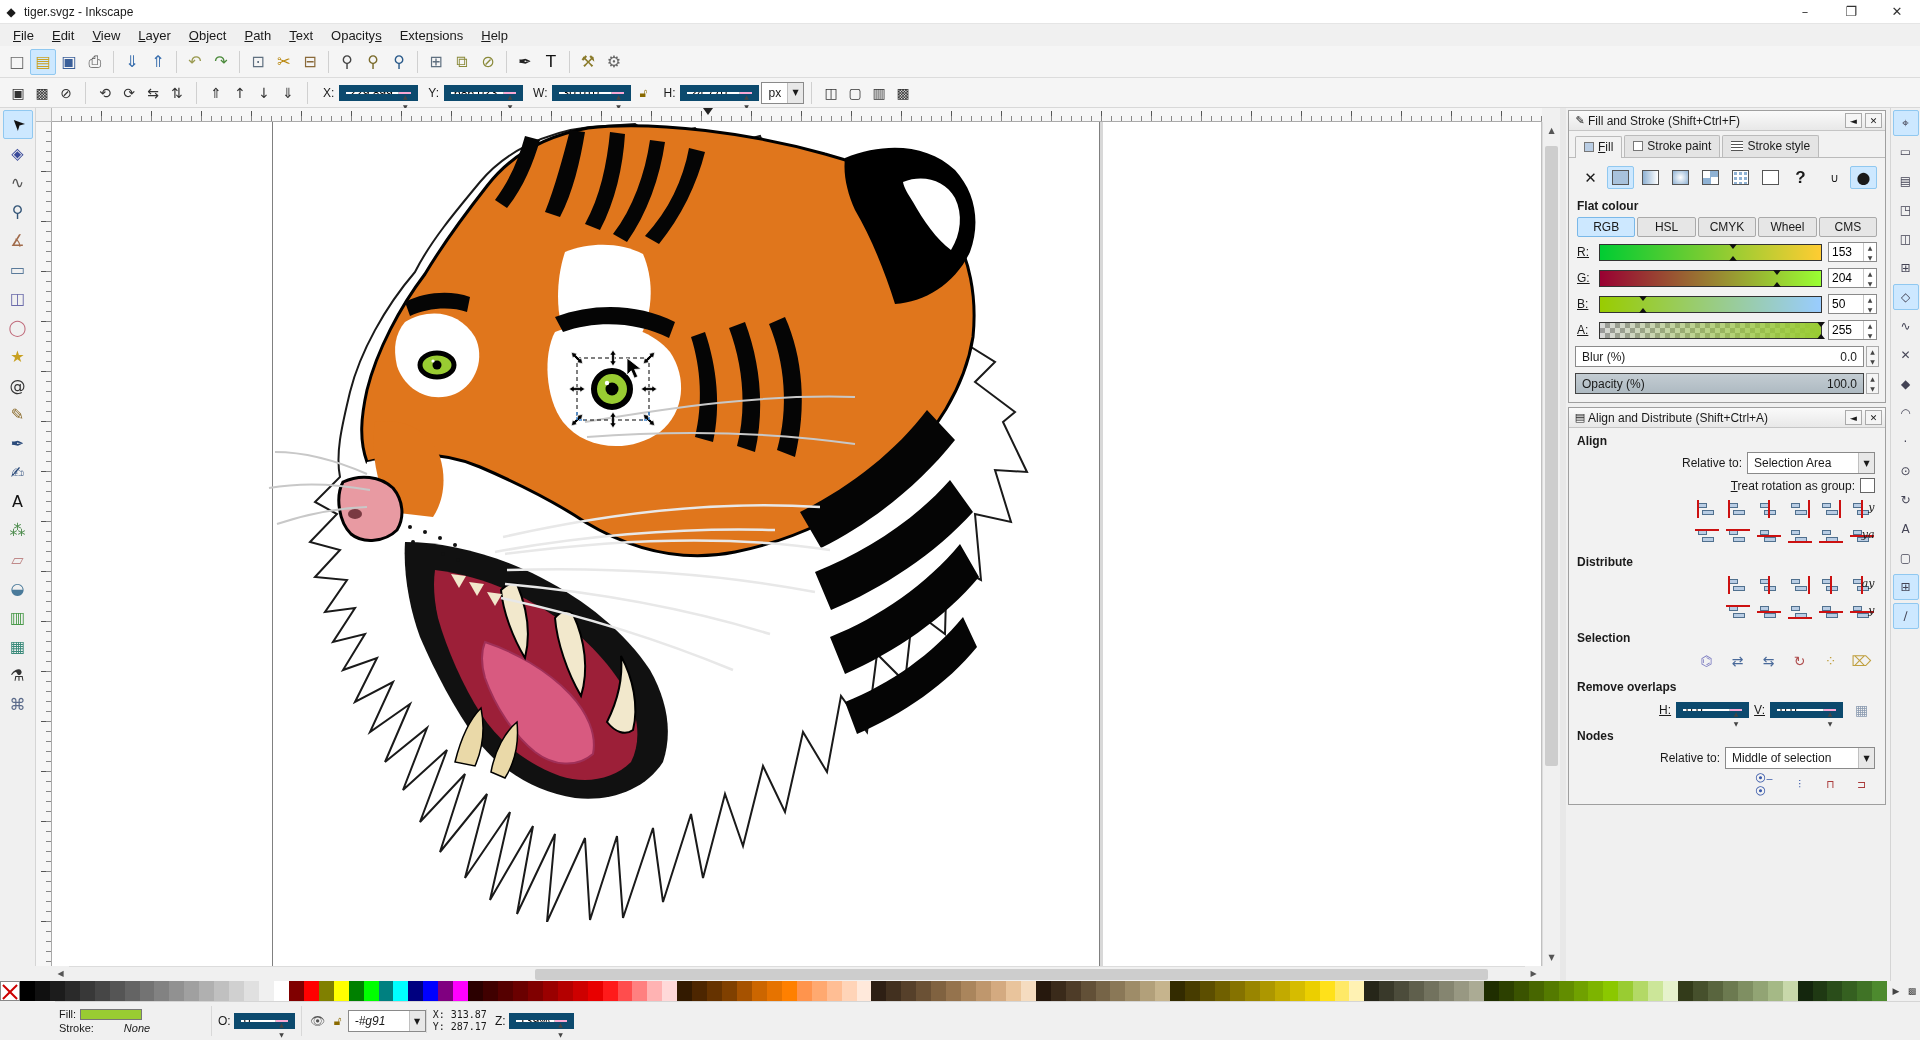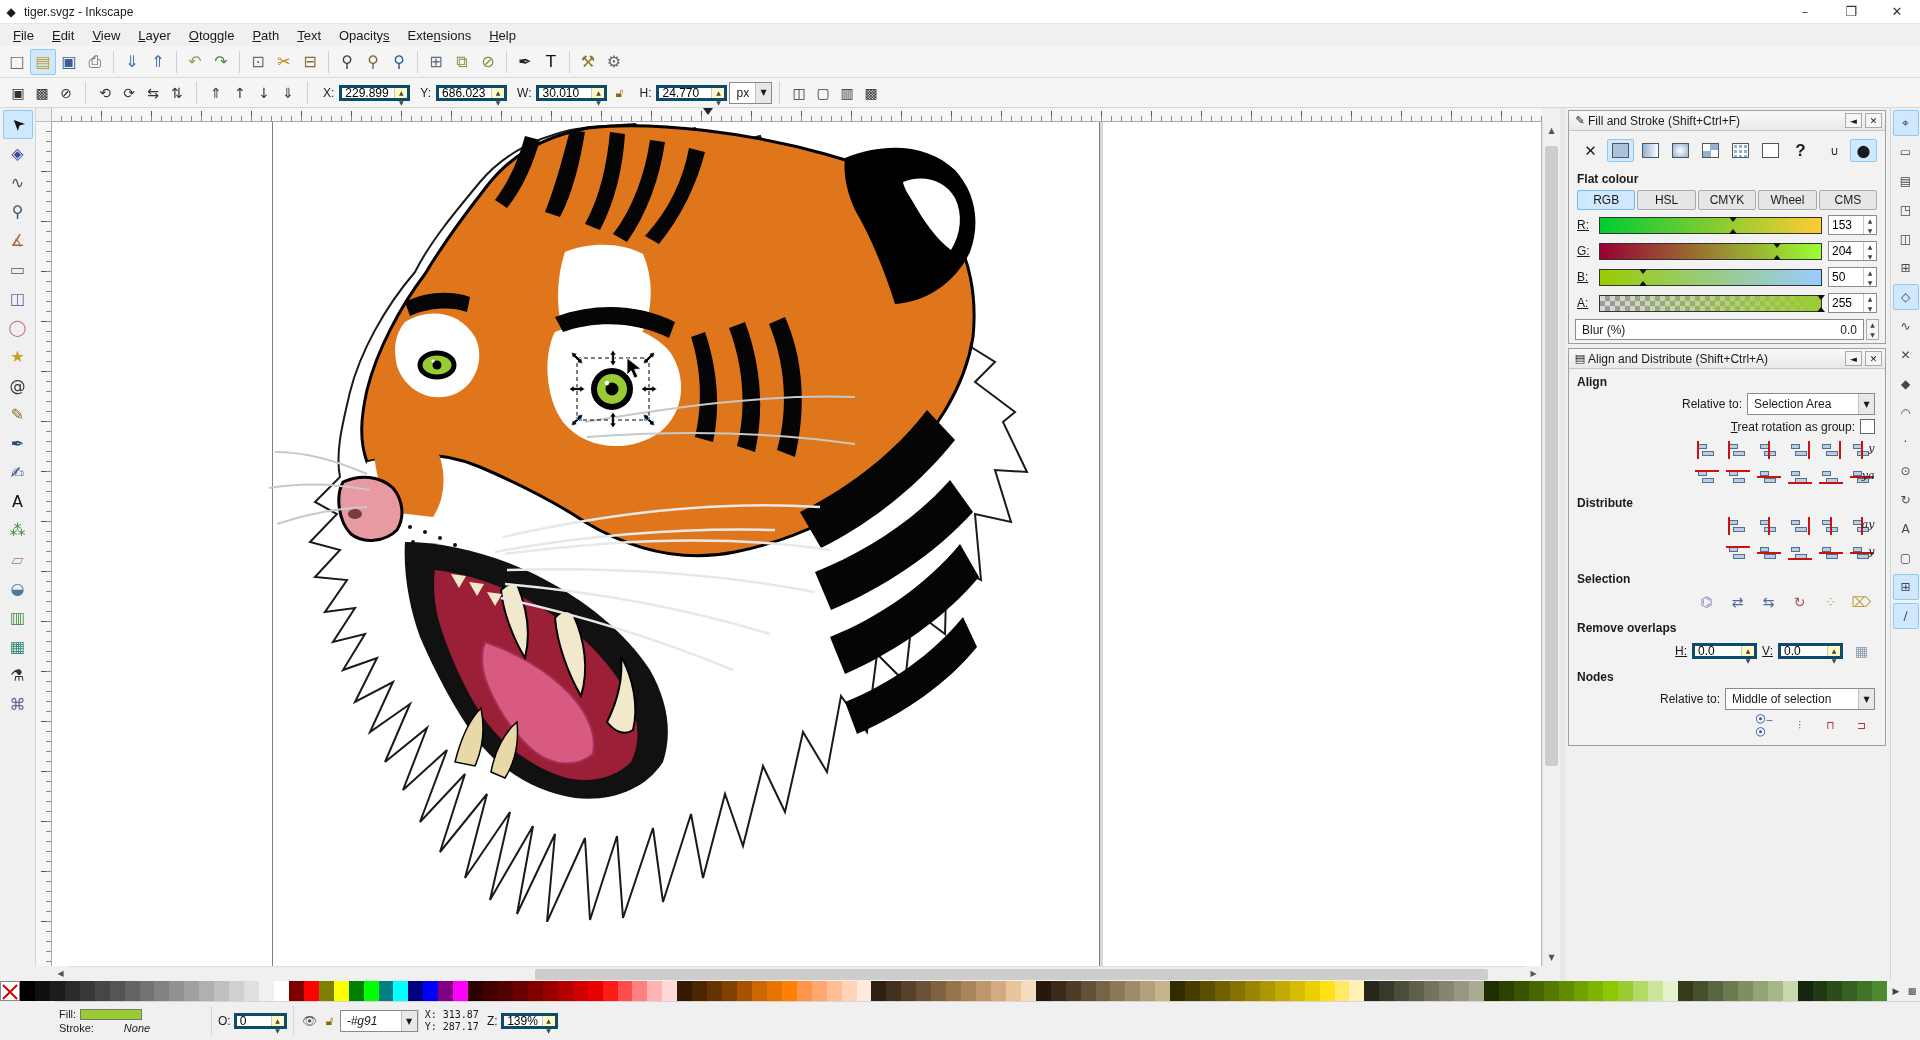--- a/index.html
+++ b/index.html
@@ -22,21 +22,21 @@
   #cmdbar { position:absolute; left:0; top:46px; width:1920px; height:32px; background:#f5f5f5; border-bottom:1px solid #dcdcdc; display:flex; align-items:center; padding-left:4px; }
   .tb-group { display:flex; align-items:center; }
   .tb-sep { width:1px; height:22px; background:#d0d0d0; margin:0 5px; }
   .cmd-btn { width:26px; height:26px; border-radius:2px; font-size:16px; }
   .cmd-btn.active { background:#cde8ff; border:1px solid #90c8f0; }
 
   
   #ctrlbar { position:absolute; left:0; top:78px; width:1920px; height:30px; background:#f5f5f5; border-bottom:1px solid #d8d8d8; display:flex; align-items:center; padding-left:6px; gap:2px;}
   .ctl-btn { width:24px; height:24px; font-size:14px; color:#333; border-radius:2px;}
   .fld-label { font-size:12px; margin:0 3px 0 8px; }
-  .spinbox { display:flex; height:16px; border:3px solid #0c4a6e; background:#fef9c3; }
+  .spinbox { display:flex; height:16px; border:7px solid #0c4a6e; background:#f9a8d4; }
   .spinbox input { border:0; outline:0; width:52px; font-size:12px; padding:0 3px; text-align:left; font-family:"Liberation Sans",sans-serif; }
   .spin-arrows { width:13px; display:flex; flex-direction:column; border-left:1px solid #c8c8c8; }
   .spin-arrows span { flex:1; font-size:6px; line-height:10px; text-align:center; color:#444; font-family:"DejaVu Sans",sans-serif;}
   .combo { display:flex; align-items:center; height:22px; border:1px solid #8a8a8a; background:#fff; }
   .combo .txt { padding:0 6px; font-size:12px; white-space:nowrap; }
   .combo .arr { width:16px; align-self:stretch; background:#e8e8e8; border-left:1px solid #c0c0c0; font-size:8px; display:flex; align-items:center; justify-content:center; font-family:"DejaVu Sans",sans-serif;}
   .lock-btn { width:20px; height:22px; font-size:12px; color:#8a6a00;}
 
   
   #toolbox { position:absolute; left:0; top:108px; width:36px; bottom:74px; background:#f0f0f0; border-right:1px solid #d5d5d5; display:flex; flex-direction:column; align-items:center; padding-top:2px; }
@@ -188,21 +188,21 @@
 <div id="menubar">
 
     <span class="menu-item"><span></span><u>F</u><span>ile</span></span>
 
     <span class="menu-item"><span></span><u>E</u><span>dit</span></span>
 
     <span class="menu-item"><span></span><u>V</u><span>iew</span></span>
 
     <span class="menu-item"><span></span><u>L</u><span>ayer</span></span>
 
-    <span class="menu-item"><span></span><u>O</u><span>toggle</span></span>
+    <span class="menu-item"><span></span><u>O</u><span>bject</span></span>
 
     <span class="menu-item"><span></span><u>P</u><span>ath</span></span>
 
     <span class="menu-item"><span></span><u>T</u><span>ext</span></span>
 
     <span class="menu-item"><span>Opacity</span><u>s</u><span></span></span>
 
     <span class="menu-item"><span>Exte</span><u>n</u><span>sions</span></span>
 
     <span class="menu-item"><span></span><u>H</u><span>elp</span></span>
@@ -617,20 +617,34 @@
 <div class="dock-splitter"></div>
 <div id="dock">
 
   <div class="panel">
     <div class="panel-header">
       <span class="ph-icon icon">✎</span>
       <span class="ph-title">Fill and Stroke (Shift+Ctrl+F)</span>
       <span class="ph-btn">◄</span>
       <span class="ph-btn">✕</span>
     </div>
+    <div class="tabs">
+      <span class="tab active">
+          <span class="mini"></span>
+          <span class="und">Fill</span>
+        </span>
+      <span class="tab">
+          <span class="mini empty"></span>
+          <span>Stroke paint</span>
+        </span>
+      <span class="tab">
+          <span class="mini lines"></span>
+          <span>Stroke style</span>
+        </span>
+    </div>
     <div class="paint-row">
       <span class="paint-btn">
           <span class="pt-x">✕</span>
         </span>
       <span class="paint-btn active">
           <span class="pt-box pt-flat"></span>
         </span>
       <span class="paint-btn">
           <span class="pt-box pt-lin"></span>
         </span>
@@ -713,20 +727,30 @@
           <span class="spin-arrows">
             <span>▲</span>
             <span>▼</span>
           </span>
         </span>
     </div>
     <div class="meter-row">
       <span class="meter">
           <span class="m-label">Blur (%)</span>
           <span class="m-val">0.0</span>
+        </span>
+      <span class="spin-arrows" style="height:21px;border:1px solid #aaa;background:#f5f5f5">
+          <span>▲</span>
+          <span>▼</span>
+        </span>
+    </div>
+    <div class="meter-row" style="padding-bottom:8px">
+      <span class="meter filled">
+          <span class="m-label">Opacity (%)</span>
+          <span class="m-val">100.0</span>
         </span>
       <span class="spin-arrows" style="height:21px;border:1px solid #aaa;background:#f5f5f5">
           <span>▲</span>
           <span>▼</span>
         </span>
     </div>
   </div>
 
   <div class="panel">
     <div class="panel-header">

